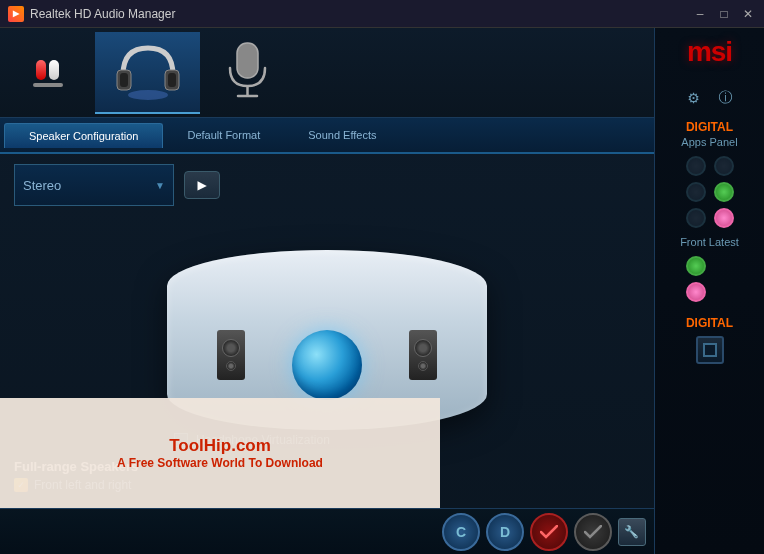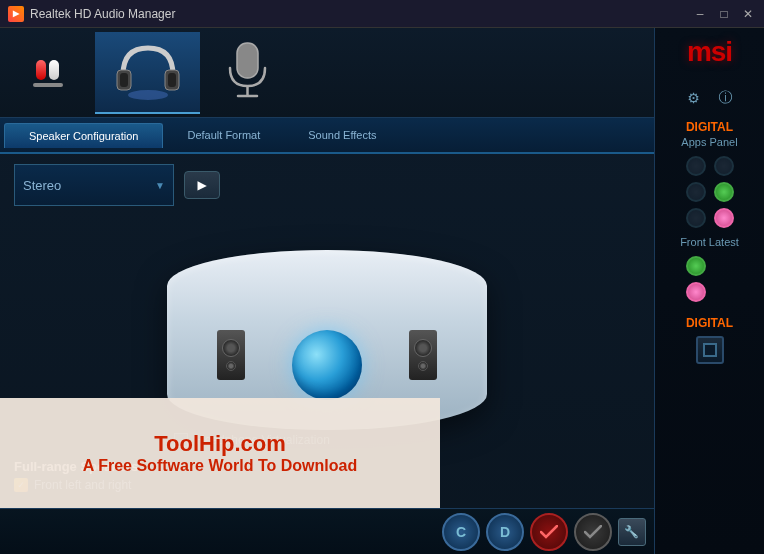--- a/index.html
+++ b/index.html
@@ -296,26 +296,26 @@
       height: 110px;
       background: rgba(240, 230, 220, 0.95);
       display: flex;
       flex-direction: column;
       align-items: center;
       justify-content: center;
       z-index: 10;
     }
     .watermark-text1 {
       color: #cc2200;
-      font-size: 22px;
+      font-size: 17px;
       font-weight: bold;
     }
     .watermark-text2 {
       color: #cc2200;
-      font-size: 16px;
+      font-size: 12px;
       font-weight: bold;
     }
     .watermark-text3 {
       color: #cc2200;
       font-size: 16px;
       font-weight: bold;
     }
 
     
     .bottom-toolbar {

